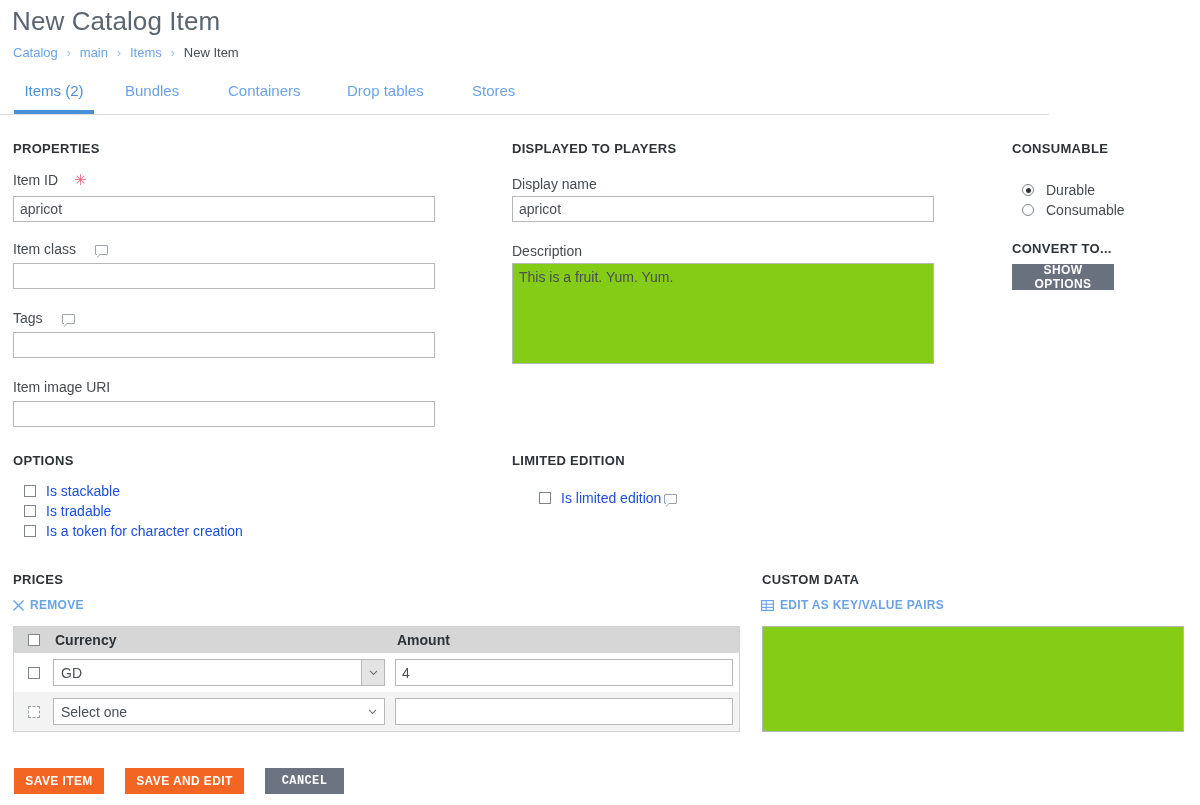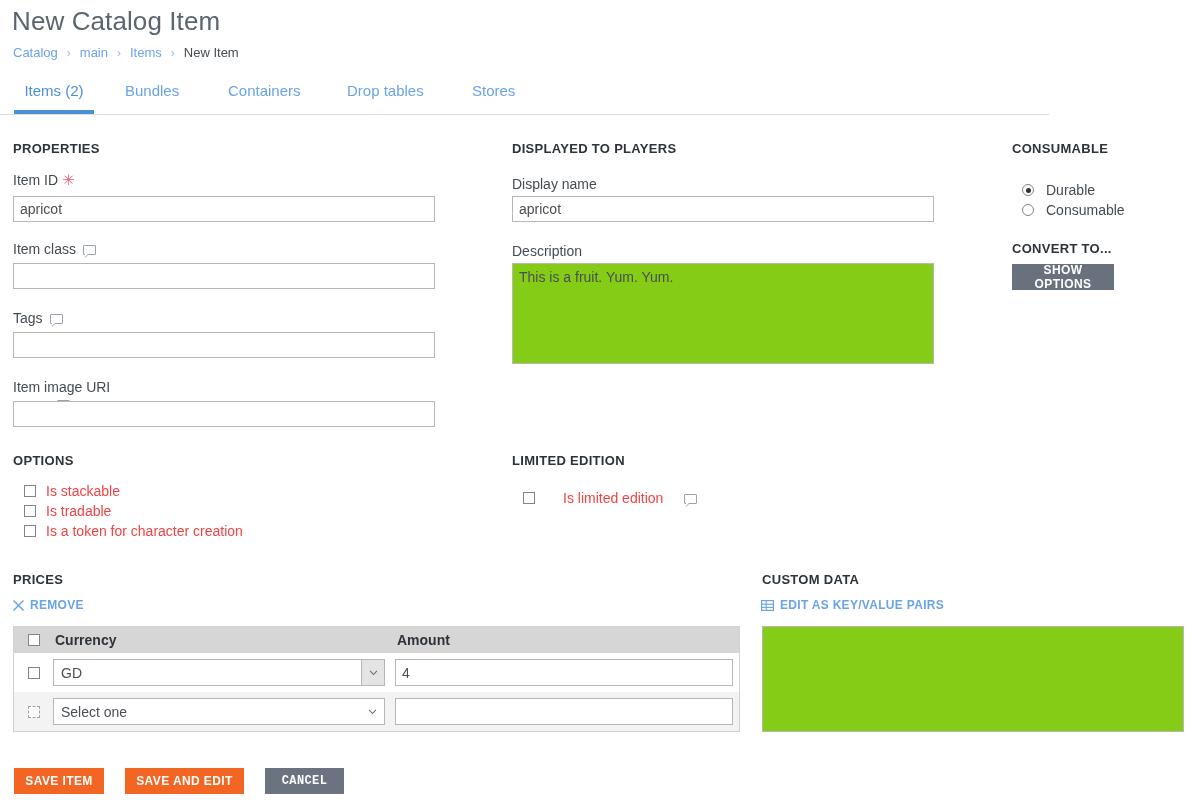--- a/index.html
+++ b/index.html
@@ -50,21 +50,21 @@
     position: absolute;
     font-size: 13px; font-weight: bold; color: #2d3338;
     letter-spacing: 0.3px; text-transform: uppercase;
   }
 
   
   .flabel {
     position: absolute;
     font-size: 14px; color: #444b52;
     white-space: nowrap;
-    display: flex; align-items: center; gap: 4px;
+    display: flex; align-items: center; gap: 16px;
   }
   .req { color: #e8607a; font-size: 15px; line-height: 10px; }
 
   
   .bubble {
     display: inline-block; position: relative;
     width: 13px; height: 10px;
     border: 1px solid #9aa3ad; border-radius: 1px;
     margin-left: 3px; top: 1px;
   }
@@ -95,21 +95,21 @@
     border: 1px solid #b7b7b7; background: #84cc16;
     font-family: "Liberation Sans", sans-serif;
     font-size: 14px; color: #4a4f55;
     padding: 4px 6px; outline: none; resize: none;
     line-height: 18px;
   }
 
   
   .cbrow {
     position: absolute; display: flex; align-items: center;
-    font-size: 14px; color: #ef4444; white-space: nowrap;
+    font-size: 14px; color: #1d4ed8; white-space: nowrap;
   }
   .cbox {
     width: 12px; height: 12px; border: 1px solid #7d848c;
     background: #fff; margin-right: 10px; flex: 0 0 auto;
   }
   .cbox.dashed { border: 1px dashed #9aa3ad; }
   .rrow {
     position: absolute; display: flex; align-items: center;
     font-size: 14px; color: #444b52; white-space: nowrap;
   }
@@ -271,21 +271,21 @@
   <div class="cbrow" style="left:24px;top:503px;">
     <span class="cbox"></span>
     <span>Is tradable</span>
   </div>
   <div class="cbrow" style="left:24px;top:523px;">
     <span class="cbox"></span>
     <span>Is a token for character creation</span>
   </div>
 
   <div class="sect-h" style="left:512px;top:453px;">LIMITED EDITION</div>
-  <div class="cbrow" style="left:523px;top:490px;gap:18px;">
+  <div class="cbrow" style="left:539px;top:490px;">
     <span class="cbox"></span>
     <span>Is limited edition</span>
     <span class="bubble"></span>
   </div>
 
   <div class="sect-h" style="left:13px;top:572px;">PRICES</div>
   <div class="ilink" style="left:12px;top:598px;">
     <svg class="x-icon" viewBox="0 0 13 13">
       <line x1="1.5" y1="1.5" x2="11.5" y2="11.5" stroke="#6ba3e8" stroke-width="1.4"></line>
       <line x1="11.5" y1="1.5" x2="1.5" y2="11.5" stroke="#6ba3e8" stroke-width="1.4"></line>

